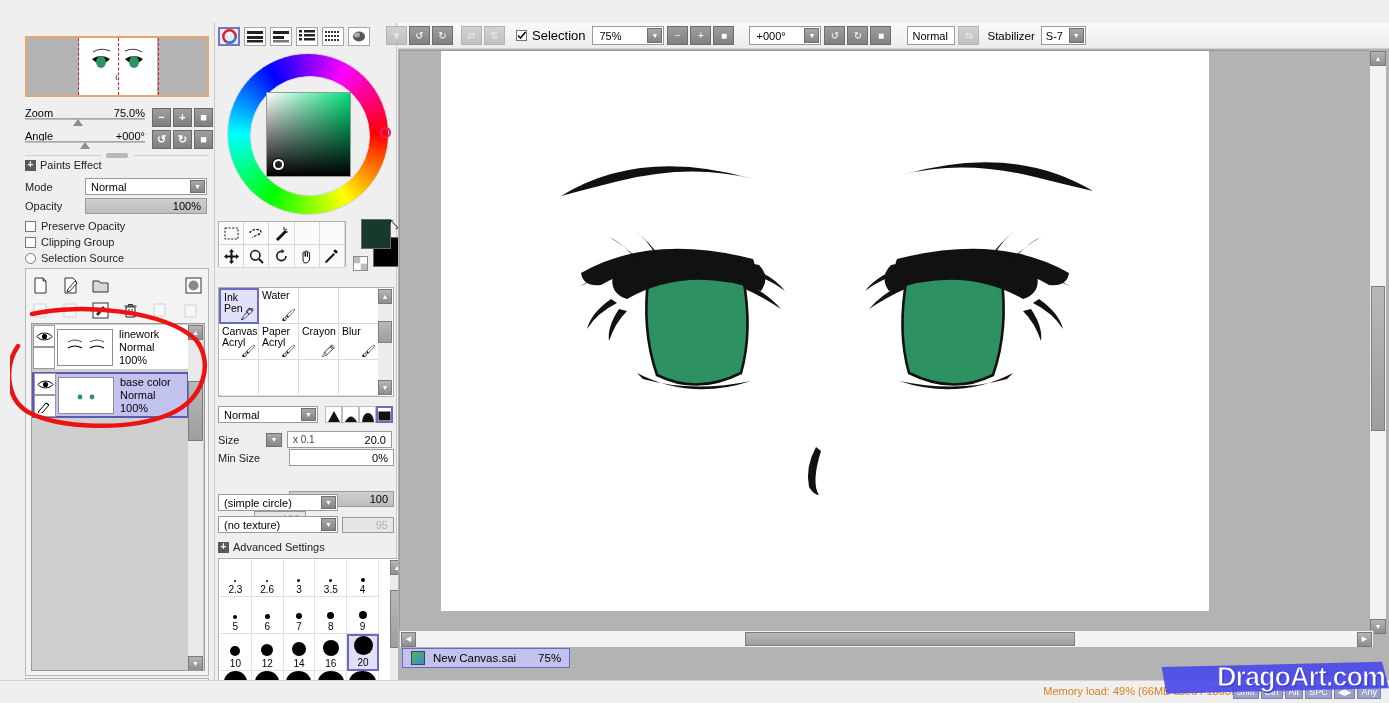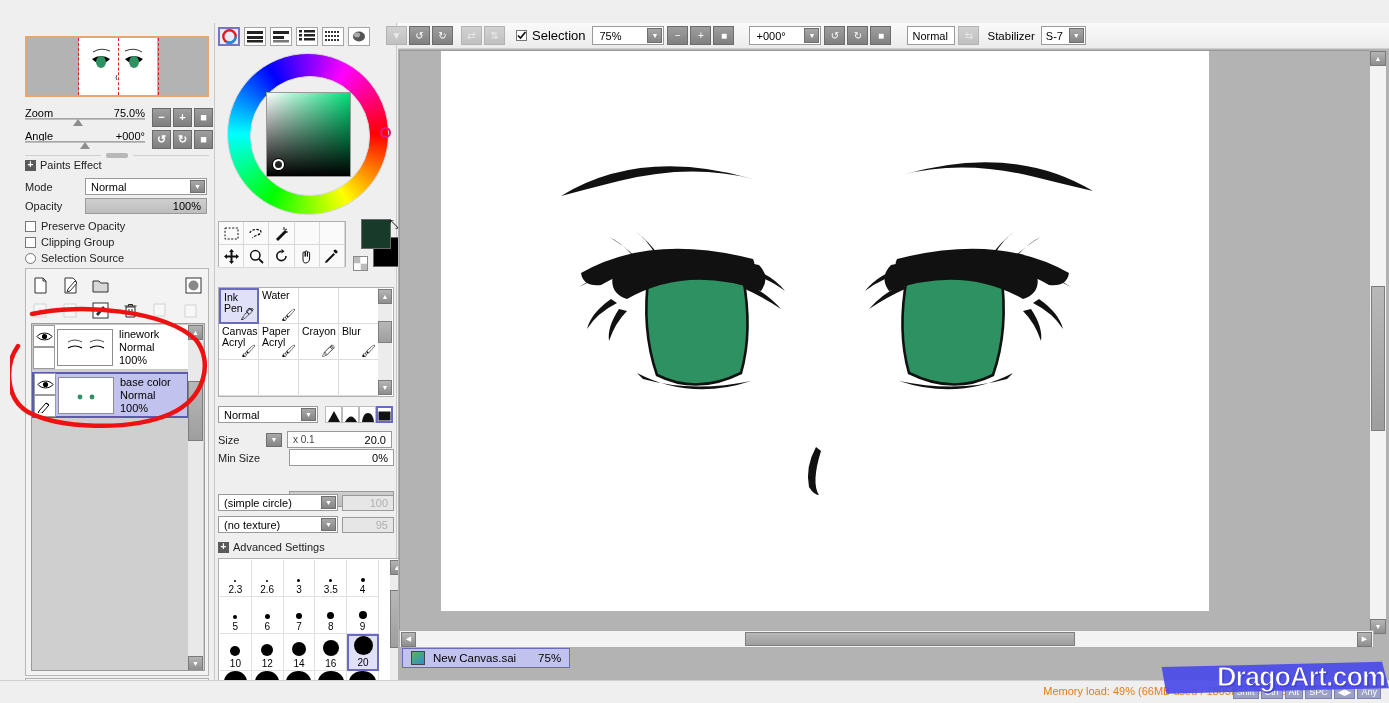--- a/index.html
+++ b/index.html
@@ -249,21 +249,21 @@
 
   
   #bs-mode { position:absolute; left:3px; top:383px; width:100px; }
   #bs-shapes { position:absolute; left:110px; top:383px; width:70px; height:17px; display:flex; }
   .shapecell { width:17px; height:17px; background:#fff; border:1px solid #bcbcbc; display:flex; align-items:flex-end; justify-content:center; }
   .shapecell.sel { border:2px solid #6a6ac0; }
   .bs-row { position:absolute; left:3px; display:flex; align-items:center; }
   #row-size { top:408px; }
   #row-minsize { top:426px; }
   #row-density { top:468px; }
-  #row-shape { top:471px; }
+  #row-shape { top:471px;flex-direction:column; }
   #row-texture { top:493px; }
   #advanced { position:absolute; left:3px; top:518px; display:flex; align-items:center; }
 
   
   #sizepanel {
     position:absolute; left:3px; top:535px; width:188px; height:145px;
     background:#fff; border:1px solid #b0b0b0; overflow:hidden;
   }
   #sizegrid { position:absolute; left:1px; top:1px; width:159px;
      display:grid; grid-template-columns: repeat(5,31.8px); }

